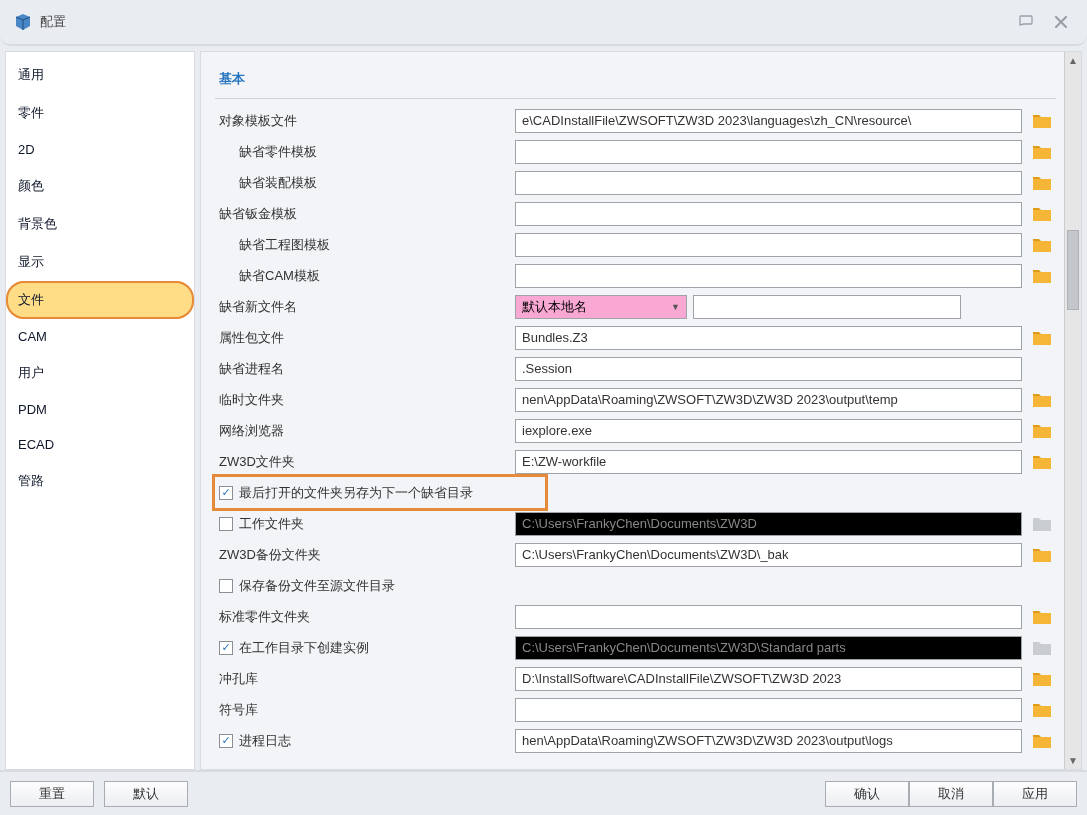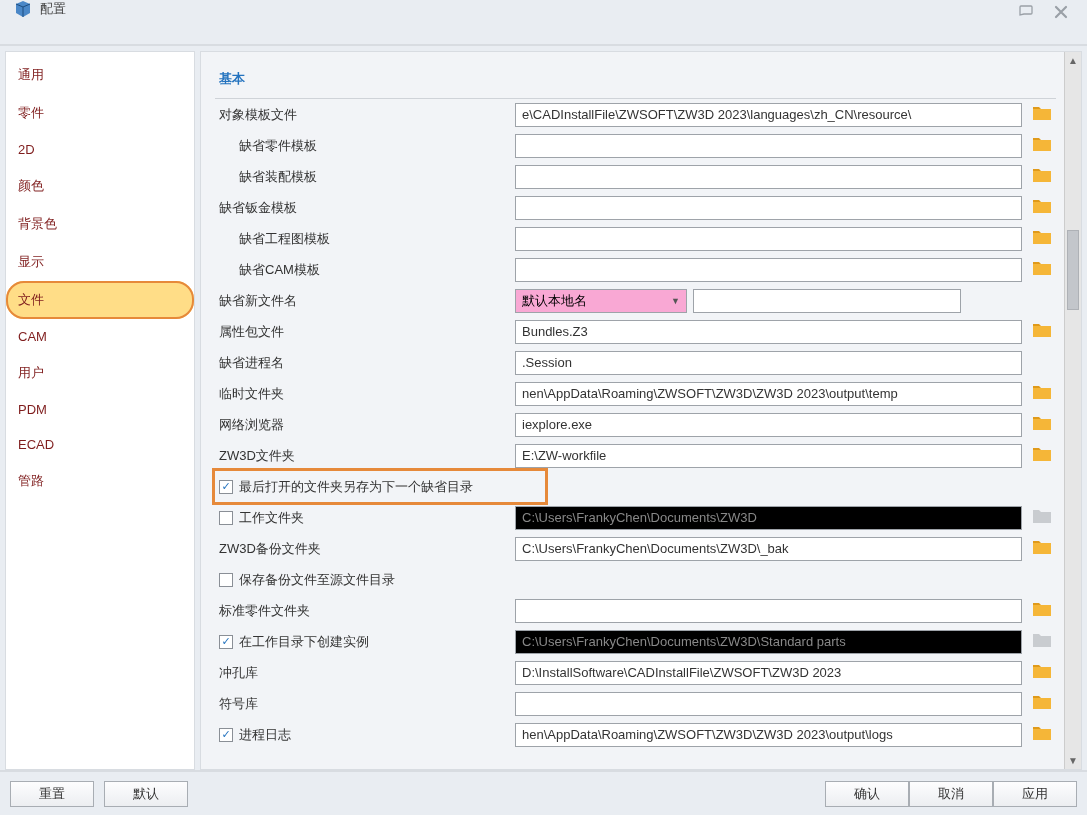--- a/index.html
+++ b/index.html
@@ -1,44 +1,44 @@
 <!DOCTYPE html>
 <html><head>
 <meta charset="utf-8">
 <style>
 * { box-sizing: border-box; margin: 0; padding: 0; font-family: "Microsoft YaHei", "SimSun", sans-serif; font-size: 13px; }
 body { background: #e9edf2; width: 1087px; height: 815px; overflow: hidden; position: relative; }
 
-.titlebar { height: 46px; display: flex; padding: 0 14px; background: #e9edf2; border-bottom: 2px solid #d8dce1; }
+.titlebar { height: 46px; display: flex; align-items: center; padding: 0 14px; background: #e9edf2; border-bottom: 2px solid #d8dce1; border-radius: 10px; }
 .titlebar .icon { width: 18px; height: 18px; margin-right: 8px; }
 .titlebar .title { color: #444; }
 .titlebar .spacer { flex: 1; }
 .titlebar .win-btn { width: 24px; height: 24px; margin-left: 10px; color: #8a8f96; display: flex; align-items: center; justify-content: center; }
 
 .main { position: absolute; top: 46px; bottom: 45px; left: 0; right: 0; display: flex; }
 
 .sidebar { width: 190px; background: #fff; border: 1px solid #d8dce1; margin: 5px 5px 0 5px; padding-top: 4px; }
-.sidebar .item { padding: 10px 12px; color: #7f1d1d; cursor: pointer; }
+.sidebar .item { padding: 10px 12px; color: #0f172a; cursor: pointer; }
 .sidebar .item.selected { background: #ffdd87; }
 .sidebar .item.highlight { outline: 2px solid #e6893a; outline-offset: -2px; border-radius: 18px; }
 
 .content-wrap { flex: 1; display: flex; margin: 5px 5px 0 0; border: 1px solid #d8dce1; background: #f2f4f7; overflow: hidden; }
 .content { flex: 1; padding: 10px 8px 10px 14px; overflow-y: auto; }
 .scrollbar { width: 17px; background: #e6e6e6; border-left: 1px solid #ccc; position: relative; }
 .scrollbar .thumb { position: absolute; top: 178px; left: 2px; right: 2px; height: 80px; background: #c3c6cb; border: 1px solid #aeb1b6; }
 .scrollbar .arrow { position: absolute; left: 0; right: 0; height: 17px; display: flex; align-items: center; justify-content: center; color: #666; font-size: 10px; }
 .scrollbar .arrow.up { top: 0; }
 .scrollbar .arrow.down { bottom: 0; }
 
-.section-header { color: #2473bf; font-weight: bold; padding: 8px 4px 10px 4px; border-bottom: 1px solid #cfd3d8; }
+.section-header { color: #2473bf; font-weight: bold; padding: 8px 4px 10px 4px; border-bottom: 1px solid #cfd3d8; margin-bottom: 6px; }
 
 .row { display: flex; align-items: center; height: 31px; }
 .row .label { width: 300px; color: #333; padding-left: 4px; display: flex; align-items: center; }
 .row .label.indent { padding-left: 24px; }
-.row .field { flex: 1; display: flex; align-items: flex-start; gap: 6px; }
+.row .field { flex: 1; display: flex; align-items: flex-end; gap: 6px; }
 .row input[type=text] { flex: 1; height: 24px; border: 1px solid #9ea3a9; background: #fff; padding: 0 6px; color: #333; }
 .row input[type=text].disabled { background: #000000; color: #888; }
 .row .combo { width: 172px; height: 24px; border: 1px solid #9ea3a9; background: #f9a8d4; display: flex; align-items: center; padding: 0 6px; justify-content: space-between; }
 .row .combo .caret { font-size: 9px; color: #555; }
 .row .small-input { width: 268px; height: 24px; border: 1px solid #9ea3a9; background: #fff; }
 .row .folder-btn { width: 28px; height: 22px; display: flex; align-items: center; justify-content: center; }
 .row .folder-btn.disabled svg path { fill: #c9ccd0; }
 
 .chk { width: 14px; height: 14px; border: 1px solid #8a8f96; background: #fff; margin-right: 6px; display: inline-flex; align-items: center; justify-content: center; font-size: 11px; color: #2473bf; }
 .chk.checked::before { content: "✓"; }

